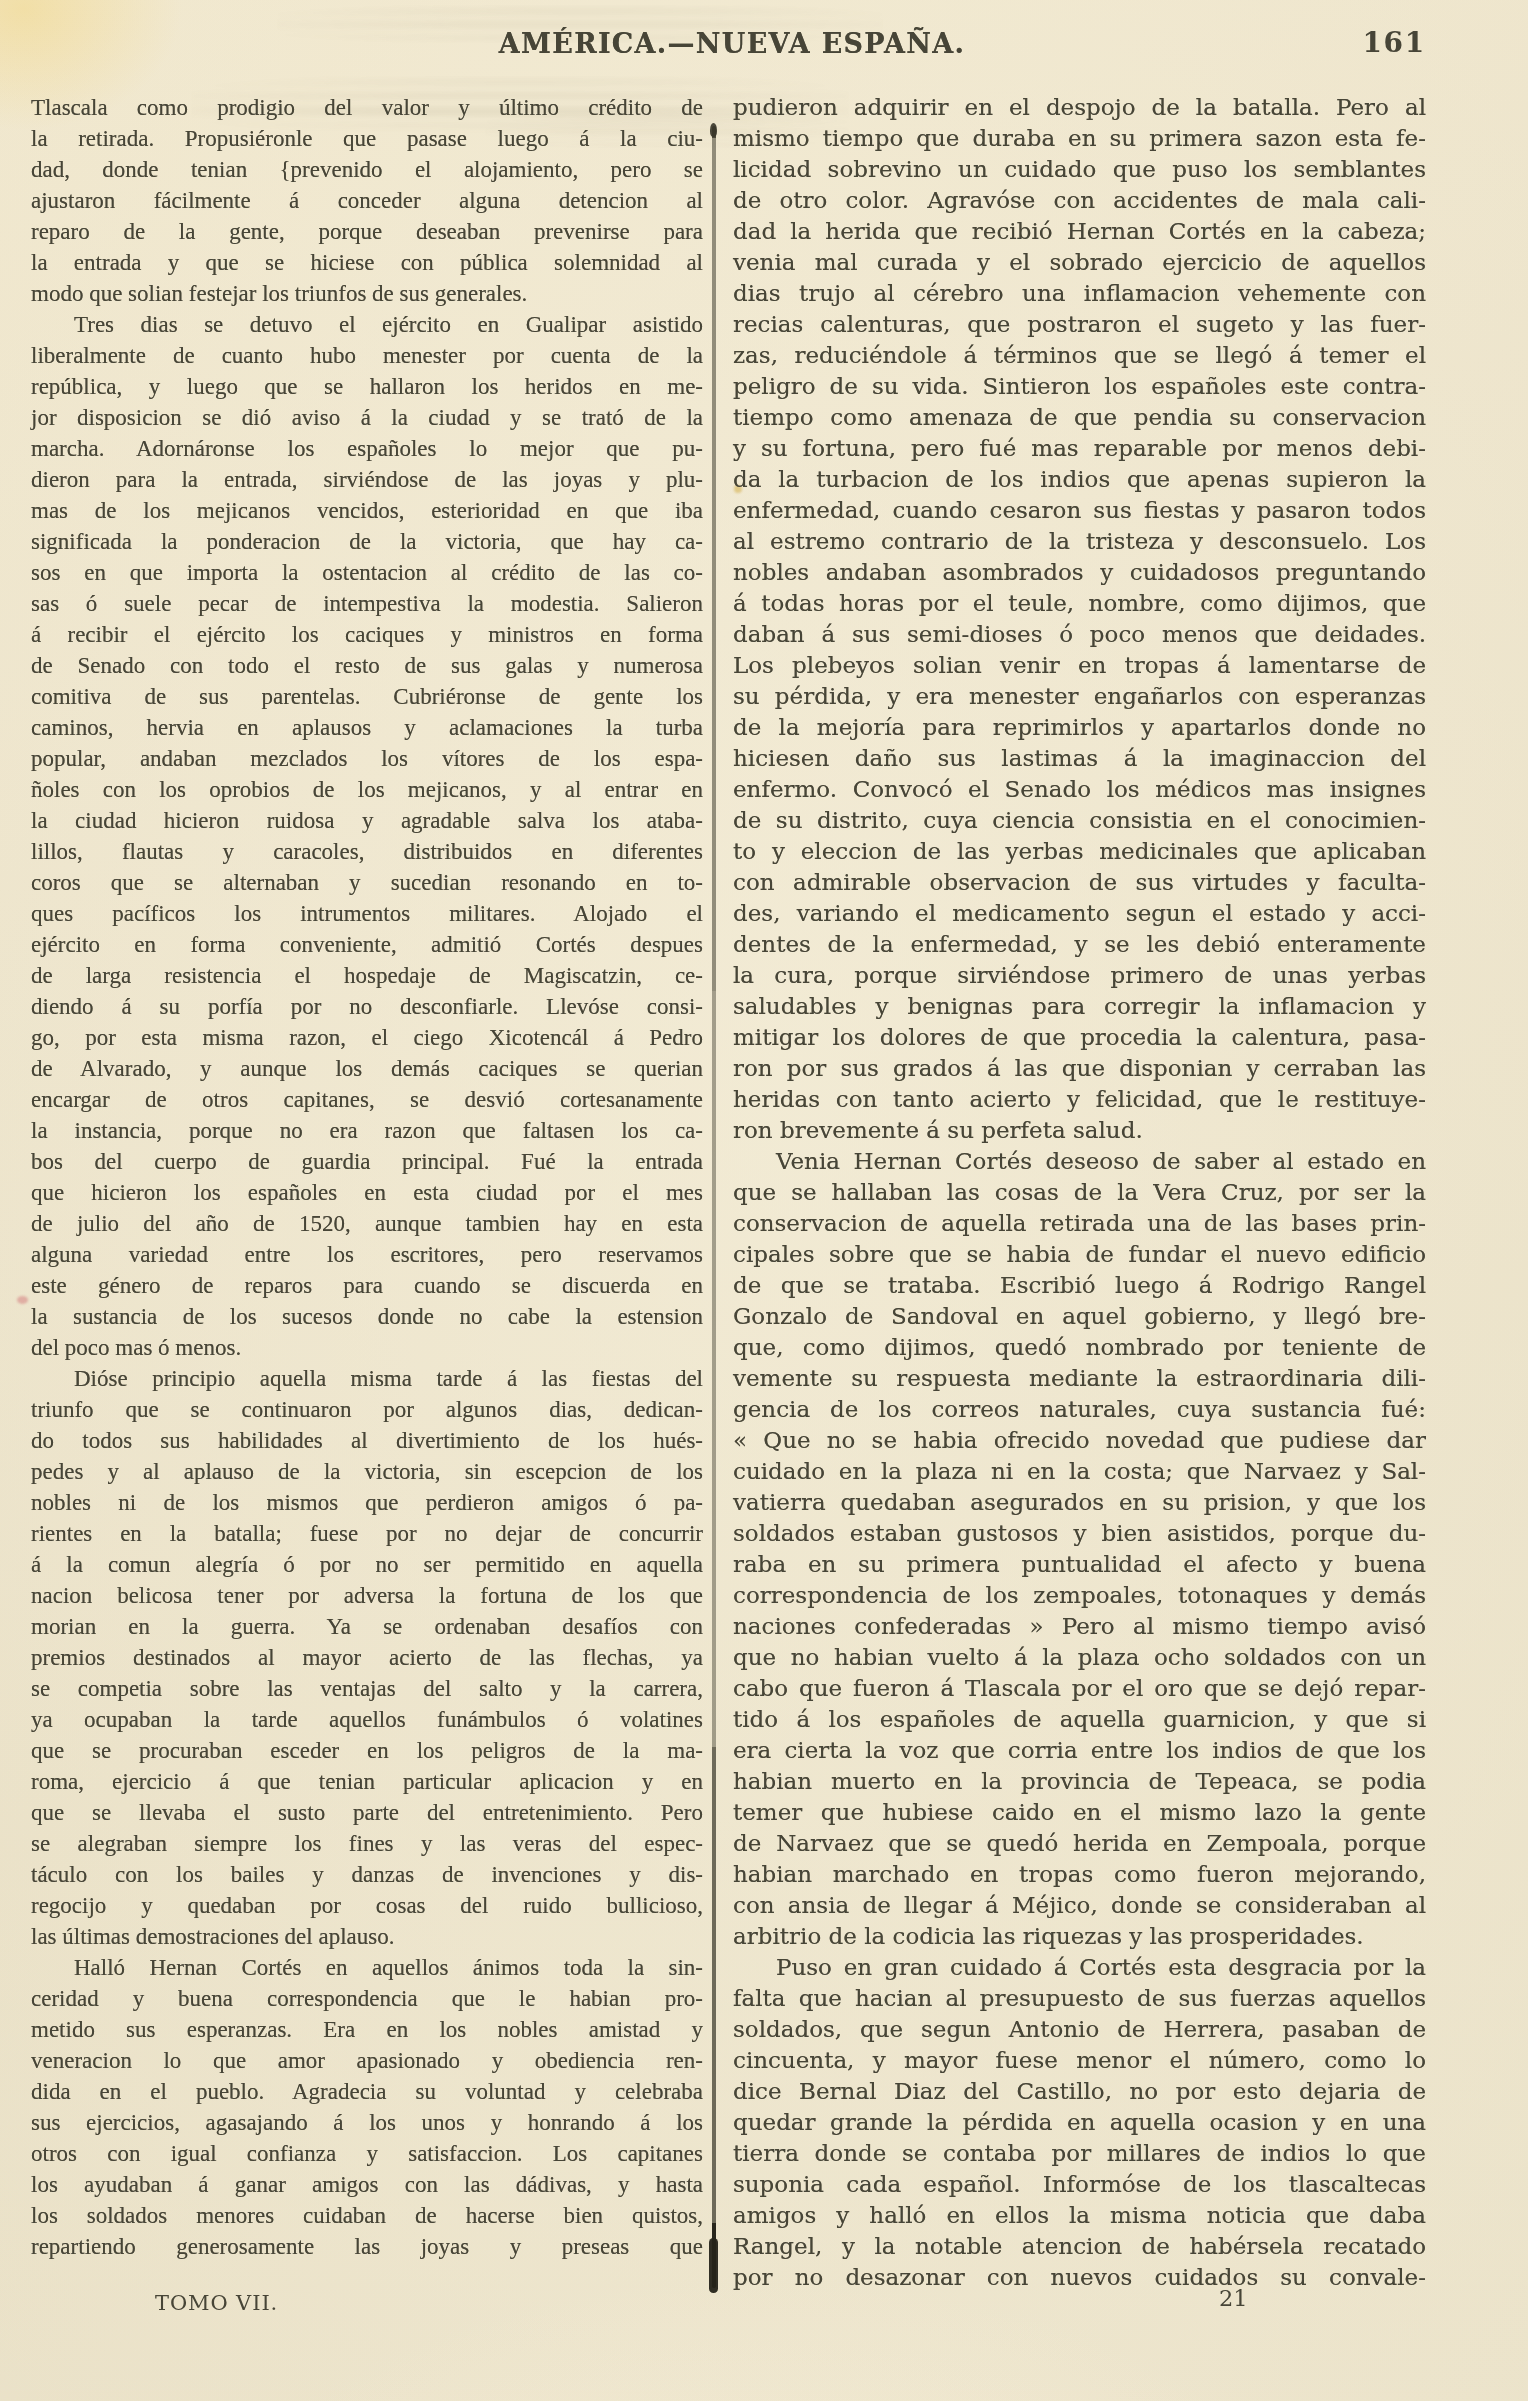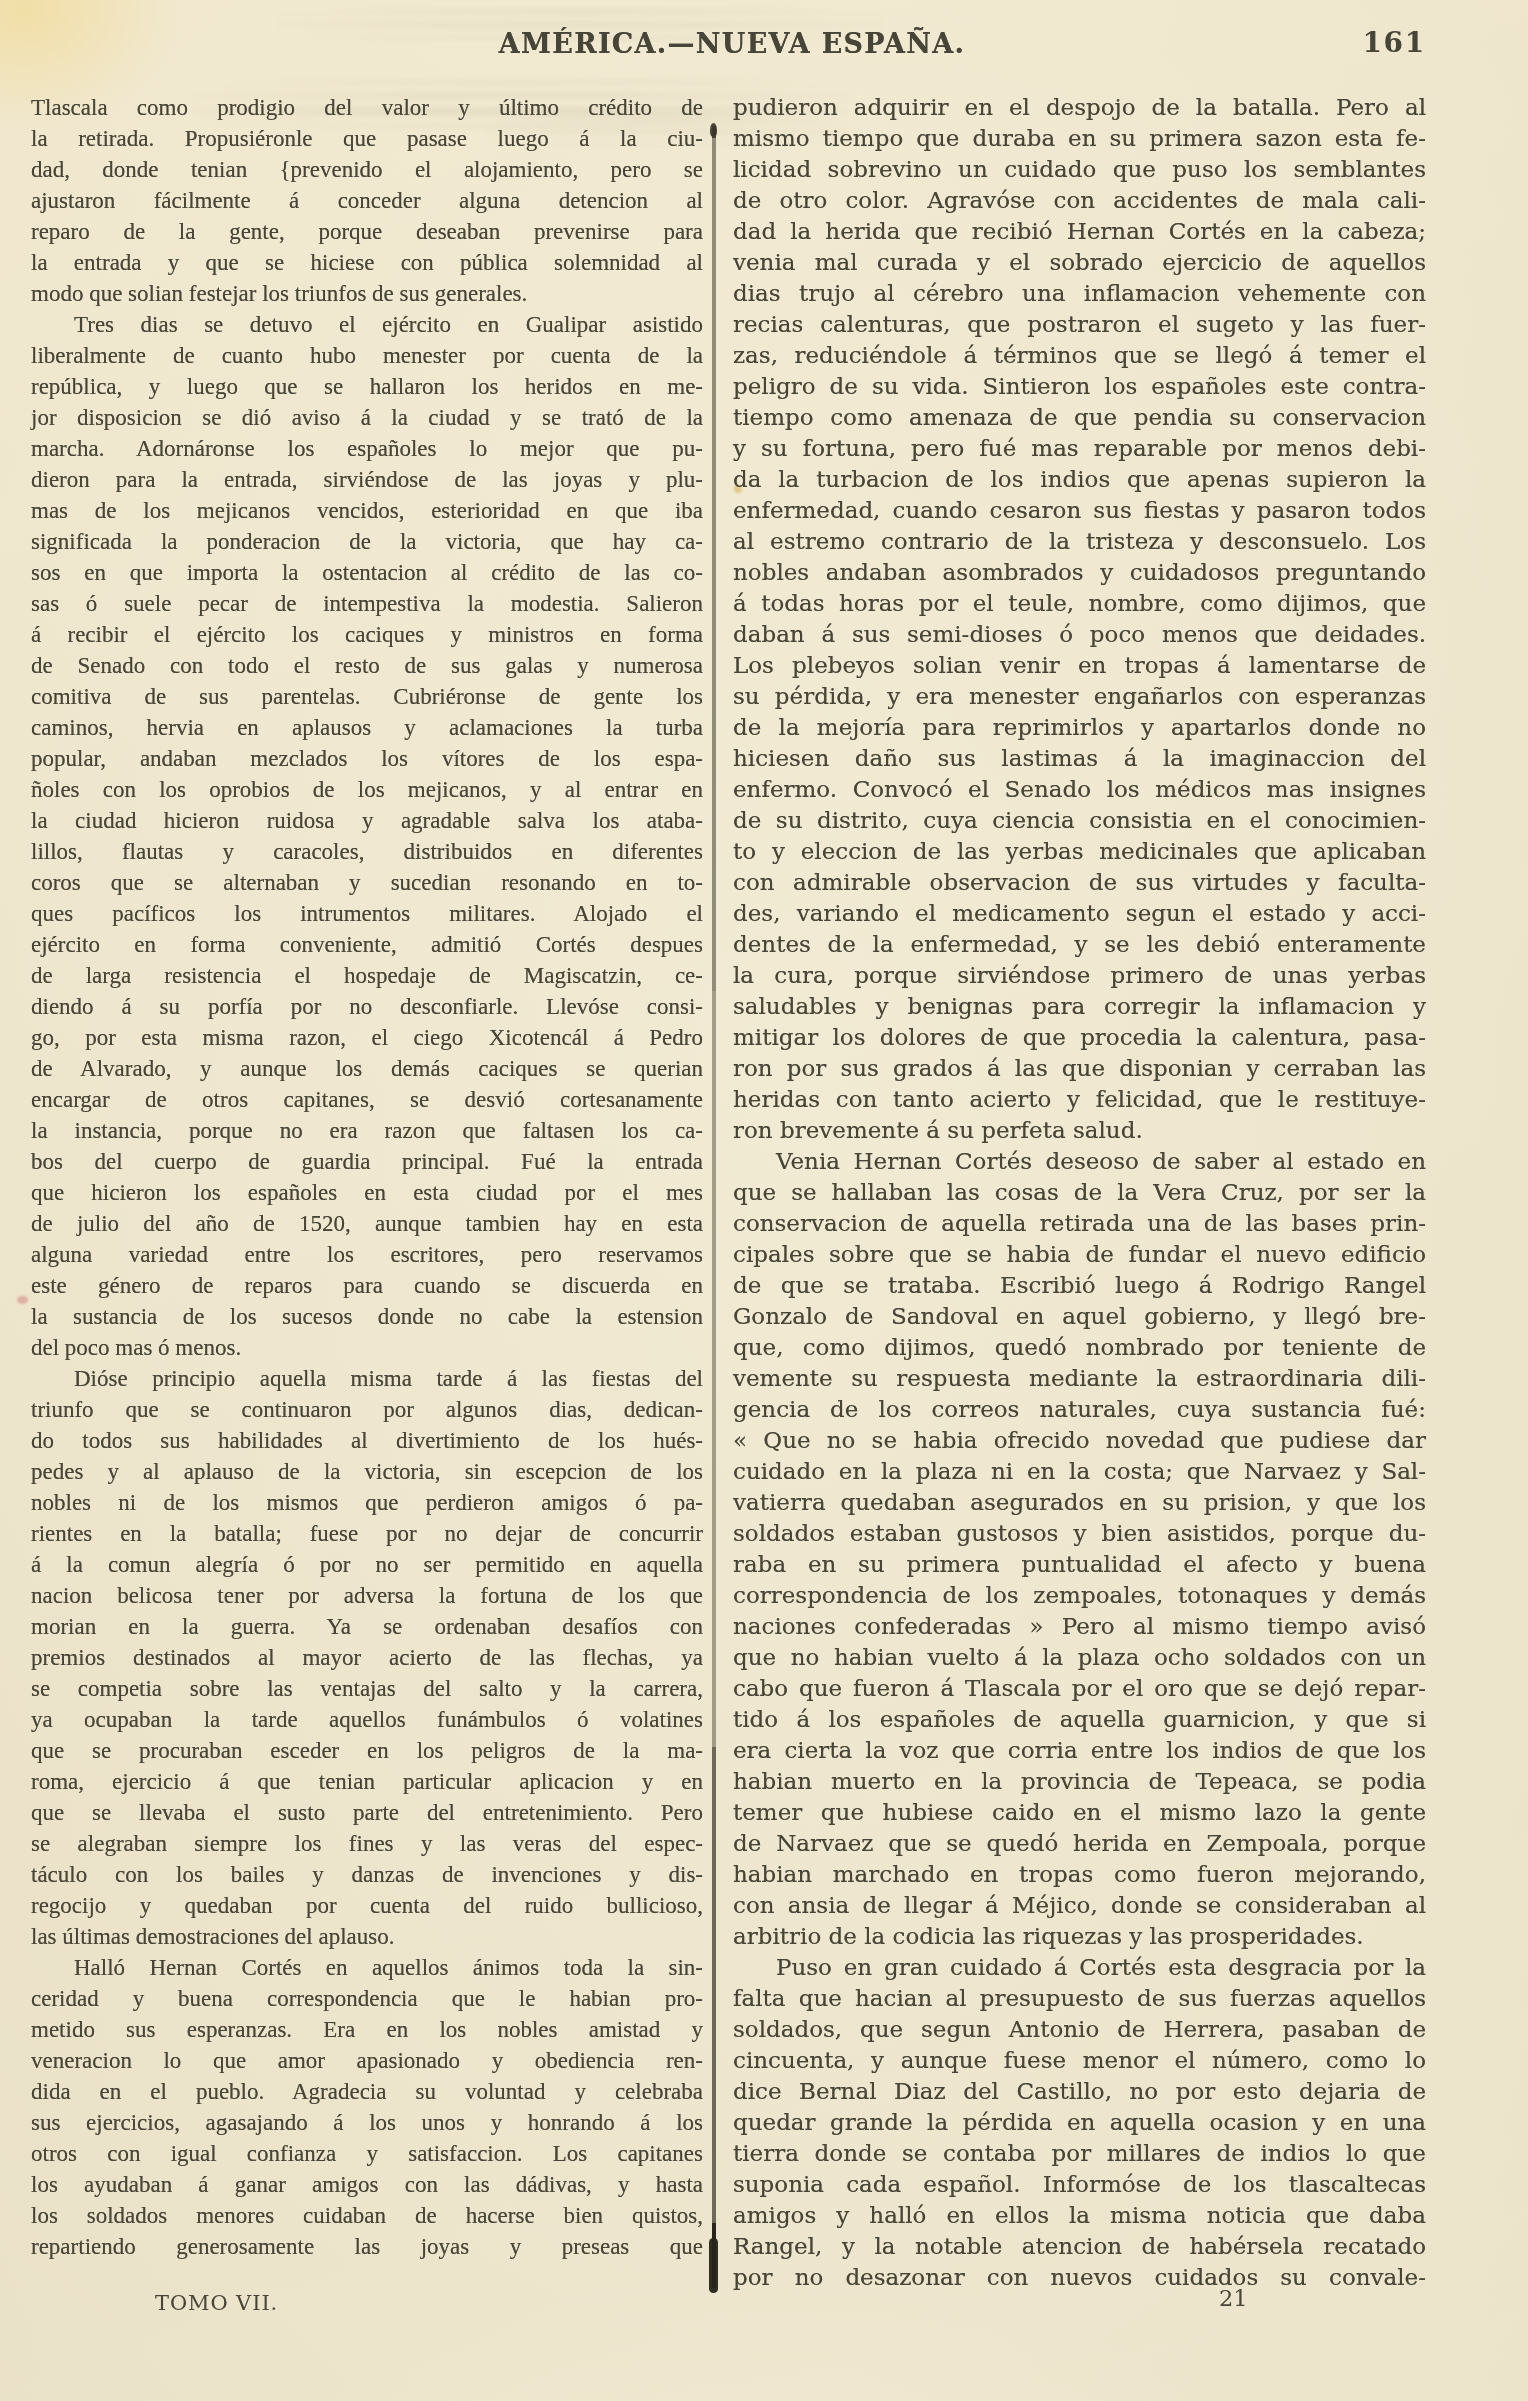--- a/index.html
+++ b/index.html
@@ -153,21 +153,21 @@
       <div class="tline">nacion belicosa tener por adversa la fortuna de los que</div>
       <div class="tline">morian en la guerra. Ya se ordenaban desafíos con</div>
       <div class="tline">premios destinados al mayor acierto de las flechas, ya</div>
       <div class="tline">se competia sobre las ventajas del salto y la carrera,</div>
       <div class="tline">ya ocupaban la tarde aquellos funámbulos ó volatines</div>
       <div class="tline">que se procuraban esceder en los peligros de la ma-</div>
       <div class="tline">roma, ejercicio á que tenian particular aplicacion y en</div>
       <div class="tline">que se llevaba el susto parte del entretenimiento. Pero</div>
       <div class="tline">se alegraban siempre los fines y las veras del espec-</div>
       <div class="tline">táculo con los bailes y danzas de invenciones y dis-</div>
-      <div class="tline">regocijo y quedaban por cuenta del ruido bullicioso,</div>
+      <div class="tline">regocijo y quedaban por cosas del ruido bullicioso,</div>
       <div class="tline end">las últimas demostraciones del aplauso.</div>
       <div class="tline indent">Halló Hernan Cortés en aquellos ánimos toda la sin-</div>
       <div class="tline">ceridad y buena correspondencia que le habian pro-</div>
       <div class="tline">metido sus esperanzas. Era en los nobles amistad y</div>
       <div class="tline">veneracion lo que amor apasionado y obediencia ren-</div>
       <div class="tline">dida en el pueblo. Agradecia su voluntad y celebraba</div>
       <div class="tline">sus ejercicios, agasajando á los unos y honrando á los</div>
       <div class="tline">otros con igual confianza y satisfaccion. Los capitanes</div>
       <div class="tline">los ayudaban á ganar amigos con las dádivas, y hasta</div>
       <div class="tline">los soldados menores cuidaban de hacerse bien quistos,</div>
@@ -231,21 +231,21 @@
       <div class="tline">era cierta la voz que corria entre los indios de que los</div>
       <div class="tline">habian muerto en la provincia de Tepeaca, se podia</div>
       <div class="tline">temer que hubiese caido en el mismo lazo la gente</div>
       <div class="tline">de Narvaez que se quedó herida en Zempoala, porque</div>
       <div class="tline">habian marchado en tropas como fueron mejorando,</div>
       <div class="tline">con ansia de llegar á Méjico, donde se consideraban al</div>
       <div class="tline end">arbitrio de la codicia las riquezas y las prosperidades.</div>
       <div class="tline indent">Puso en gran cuidado á Cortés esta desgracia por la</div>
       <div class="tline">falta que hacian al presupuesto de sus fuerzas aquellos</div>
       <div class="tline">soldados, que segun Antonio de Herrera, pasaban de</div>
-      <div class="tline">cincuenta, y aunque fuese menor el número, como lo</div>
+      <div class="tline">cincuenta, y mayor fuese menor el número, como lo</div>
       <div class="tline">dice Bernal Diaz del Castillo, no por esto dejaria de</div>
       <div class="tline">quedar grande la pérdida en aquella ocasion y en una</div>
       <div class="tline">tierra donde se contaba por millares de indios lo que</div>
       <div class="tline">suponia cada español. Informóse de los tlascaltecas</div>
       <div class="tline">amigos y halló en ellos la misma noticia que daba</div>
       <div class="tline">Rangel, y la notable atencion de habérsela recatado</div>
       <div class="tline">por no desazonar con nuevos cuidados su convale-</div>
     </div>
 
   <div class="footer-volume">TOMO VII.</div>

